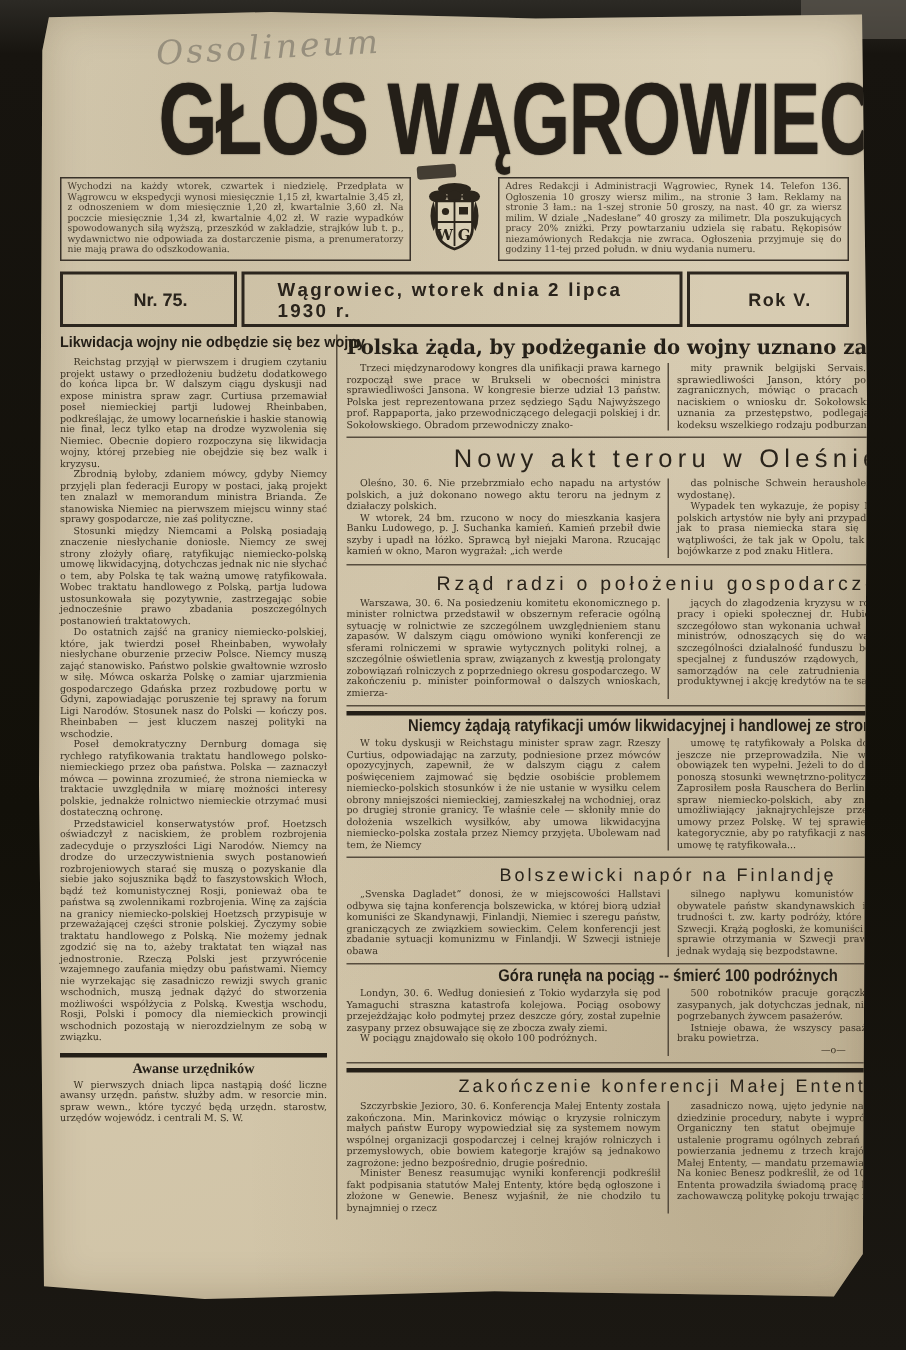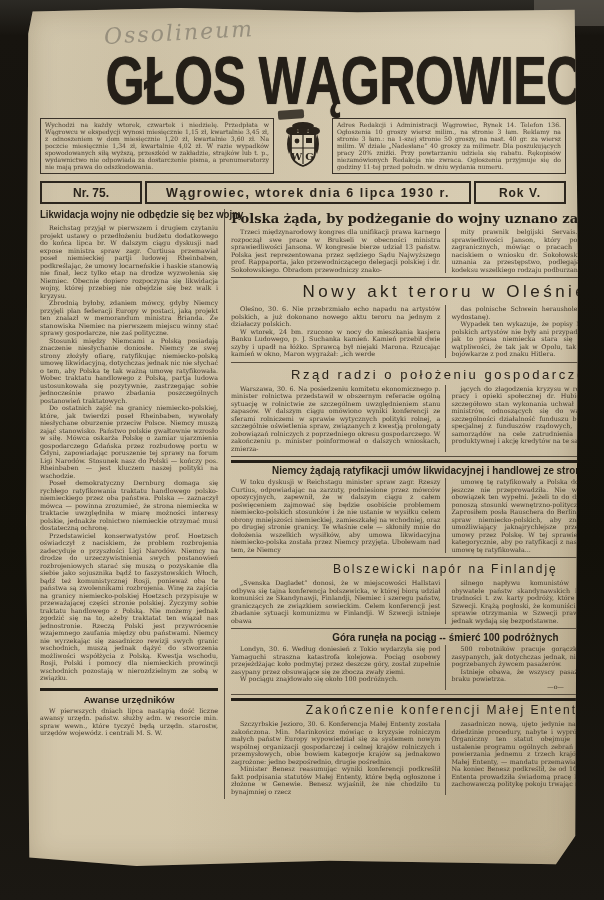--- a/index.html
+++ b/index.html
@@ -29,37 +29,37 @@
 
   
   .info-row{display:flex;align-items:stretch;margin-top:8px;}
   .info-box{border:1.5px solid #3a332a;padding:2px 4px;font-size:6.1px;line-height:7px;
     text-align:justify;color:#453b2c;width:232px;}
   .crest-wrap{width:60px;display:flex;flex-direction:column;align-items:center;justify-content:flex-start;position:relative;}
   .smudge{position:absolute;top:-8px;left:4px;width:26px;height:9px;background:#2a251d;border-radius:2px;transform:rotate(-4deg);opacity:.85;}
 
   
   .dateline{display:flex;margin-top:7px;font-family:"Liberation Sans",sans-serif;font-weight:bold;color:#2a241c;}
-  .dl-cell{border:2px solid #2c261e;padding:3px 6px 2px 6px;display:flex;align-items:center;justify-content:center;}
+  .dl-cell{border:2px solid #2c261e;padding:3px 6px 2px 22px;display:flex;align-items:center;justify-content:center;}
   .dl-issue{width:86px;font-size:12px;}
   .dl-date{flex:1;font-size:12.5px;letter-spacing:1.5px;border-left:none;border-right:none;margin:0 3px;
     border-left:2px solid #2c261e;border-right:2px solid #2c261e;}
   .dl-vol{width:76px;font-size:12px;letter-spacing:1px;}
 
   
   .main{display:flex;margin-top:5px;align-items:stretch;}
   .col-left{width:178px;padding-right:6px;border-right:1px solid #574d3e;}
   .col-right{flex:1;padding-left:6px;}
 
   p.para{margin:0;text-indent:9px;text-align:justify;font-size:6.35px;line-height:7.5px;color:#3b3224;}
   p.para.center-mark{text-align:center;text-indent:0;}
 
   .h-left{font-family:"Liberation Sans",sans-serif;font-weight:bold;font-size:10.2px;line-height:12px;
     letter-spacing:0px;color:#241f17;transform:scaleX(.94);transform-origin:left;white-space:nowrap;margin-bottom:3px;}
-  .h-left2{font-family:Liberation Sans, sans-serif;font-weight:bold;font-size:9.5px;text-align:center;color:#241f17;margin:2px 0 2px 0;}
+  .h-left2{font-family:Liberation Serif, serif;font-weight:bold;font-size:9.5px;text-align:center;color:#241f17;margin:2px 0 2px 0;}
   .bar-thick{height:3px;background:#241f17;margin:6px 0 3px 0;}
 
   .sec{padding:2px 0 4px 0;}
   .sec + .sec{border-top:1px solid #574d3e;}
   .sec.topbar{border-top:none;}
   .sec .bar{height:3px;background:#241f17;margin:1px 0 2px 0;}
   .twocol{display:flex;}
   .tc{width:50%;box-sizing:border-box;}
   .tc1{padding-right:5px;}
   .tc2{border-left:1px solid #574d3e;padding-left:5px;}
@@ -109,21 +109,21 @@
             <rect x="25" y="20" width="6" height="5" fill="#2b251c"></rect>
             <text x="15.5" y="42" font-size="10" font-family="DejaVu Serif, serif" font-weight="bold" fill="#2b251c" text-anchor="middle">W</text>
             <text x="28.5" y="42" font-size="10" font-family="DejaVu Serif, serif" font-weight="bold" fill="#2b251c" text-anchor="middle">G</text>
           </svg>
         </div>
         <div class="info-box">Adres Redakcji i Administracji Wągrowiec, Rynek 14. Telefon 136. Ogłoszenia 10 groszy wiersz milim., na stronie 3 łam. Reklamy na stronie 3 łam.: na 1-szej stronie 50 groszy, na nast. 40 gr. za wiersz milim. W dziale „Nadesłane” 40 groszy za milimetr. Dla poszukujących pracy 20% zniżki. Przy powtarzaniu udziela się rabatu. Rękopisów niezamówionych Redakcja nie zwraca. Ogłoszenia przyjmuje się do godziny 11-tej przed połudn. w dniu wydania numeru.</div>
       </div>
 
       <div class="dateline">
         <div class="dl-cell dl-issue">Nr. 75.</div>
-        <div class="dl-cell dl-date">Wągrowiec, wtorek dnia 6 lipca 1930 r.</div>
+        <div class="dl-cell dl-date">Wągrowiec, wtorek dnia 2 lipca 1930 r.</div>
         <div class="dl-cell dl-vol">Rok V.</div>
       </div>
 
       <div class="main">
 
         <div class="col-left">
           <div class="h-left">Likwidacja wojny nie odbędzie się bez wojny</div>
           <div>
               <p class="para">Reichstag przyjął w pierwszem i drugiem czytaniu projekt ustawy o przedłożeniu budżetu dodatkowego do końca lipca br. W dalszym ciągu dyskusji nad expose ministra spraw zagr. Curtiusa przemawiał poseł niemieckiej partji ludowej Rheinbaben, podkreślając, że umowy locarneńskie i haskie stanowią nie finał, lecz tylko etap na drodze wyzwolenia się Niemiec. Obecnie dopiero rozpoczyna się likwidacja wojny, której przebieg nie obejdzie się bez walk i kryzysu.</p>
               <p class="para">Zbrodnią byłoby, zdaniem mówcy, gdyby Niemcy przyjęli plan federacji Europy w postaci, jaką projekt ten znalazł w memorandum ministra Brianda. Że stanowiska Niemiec na pierwszem miejscu winny stać sprawy gospodarcze, nie zaś polityczne.</p>

